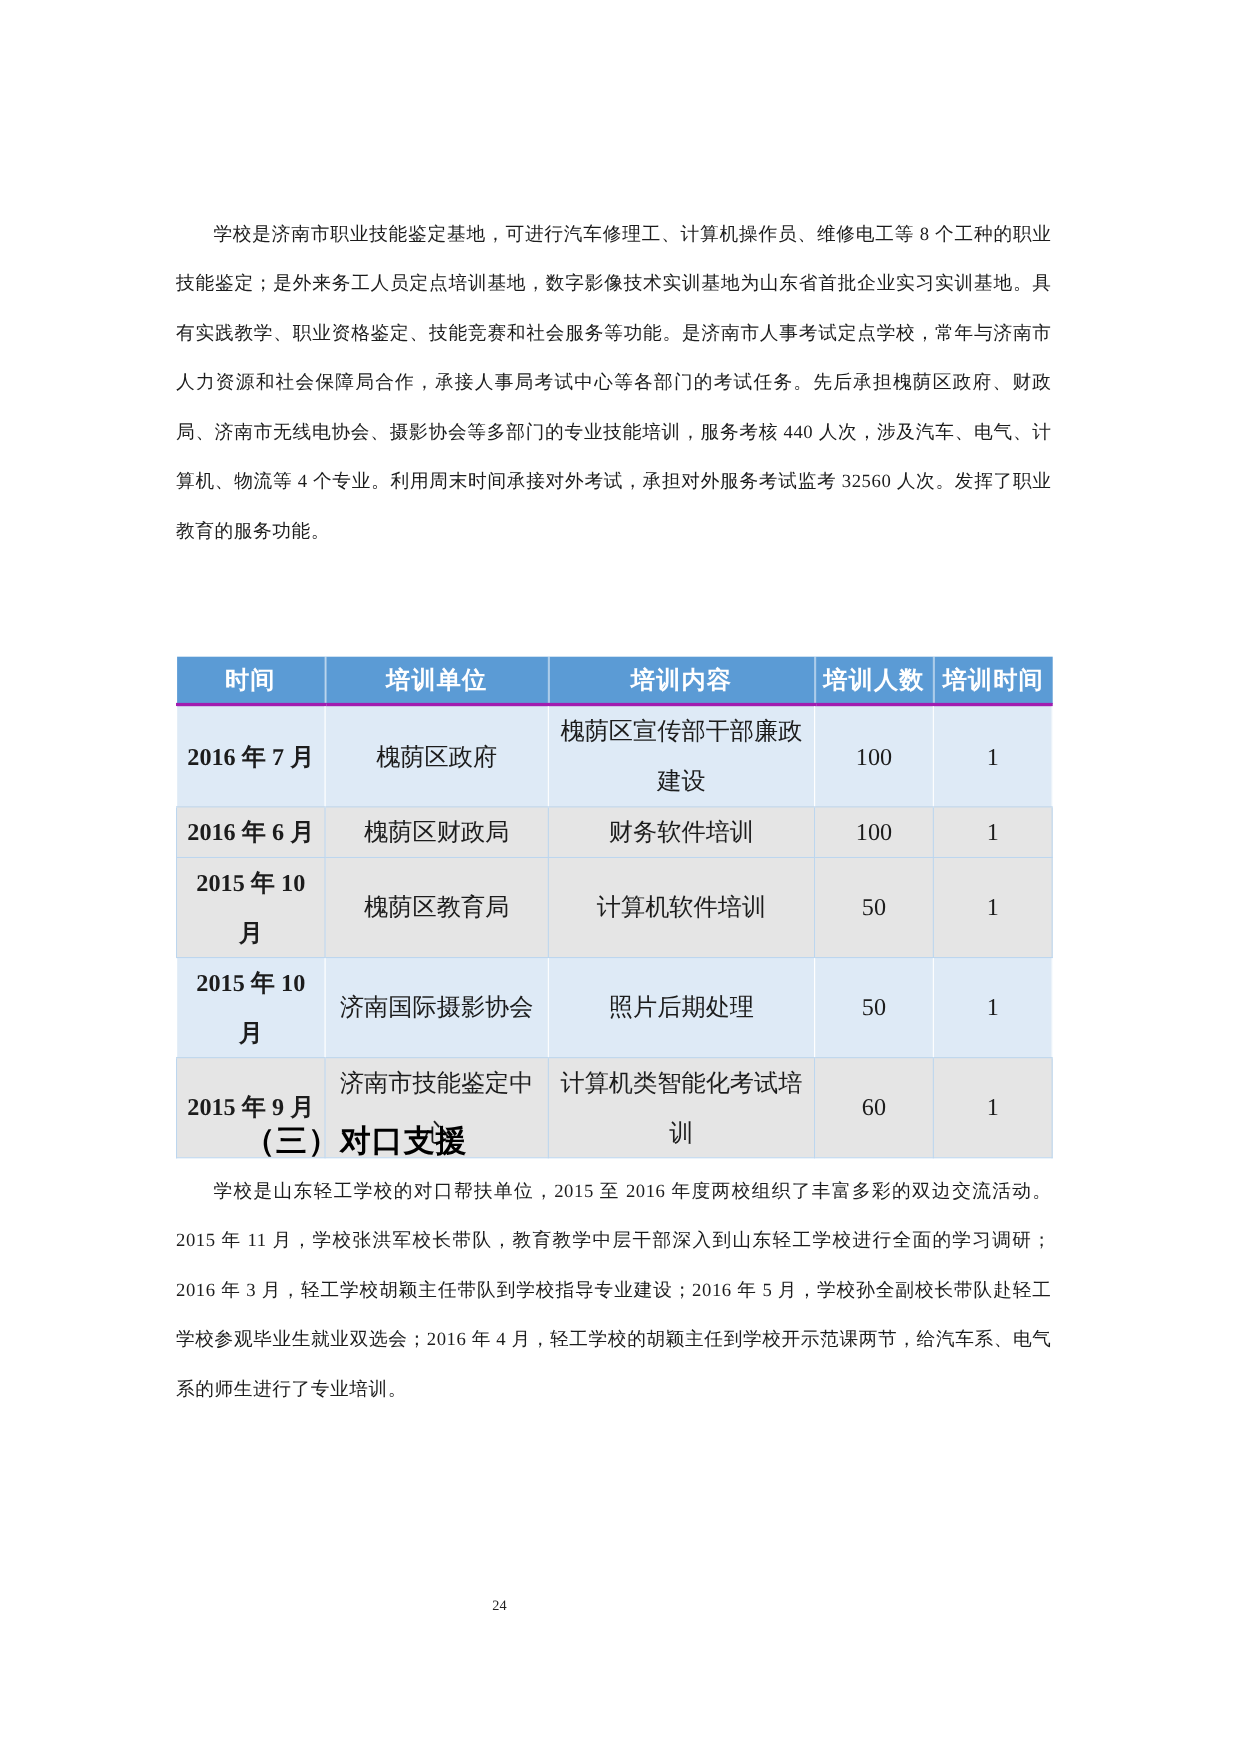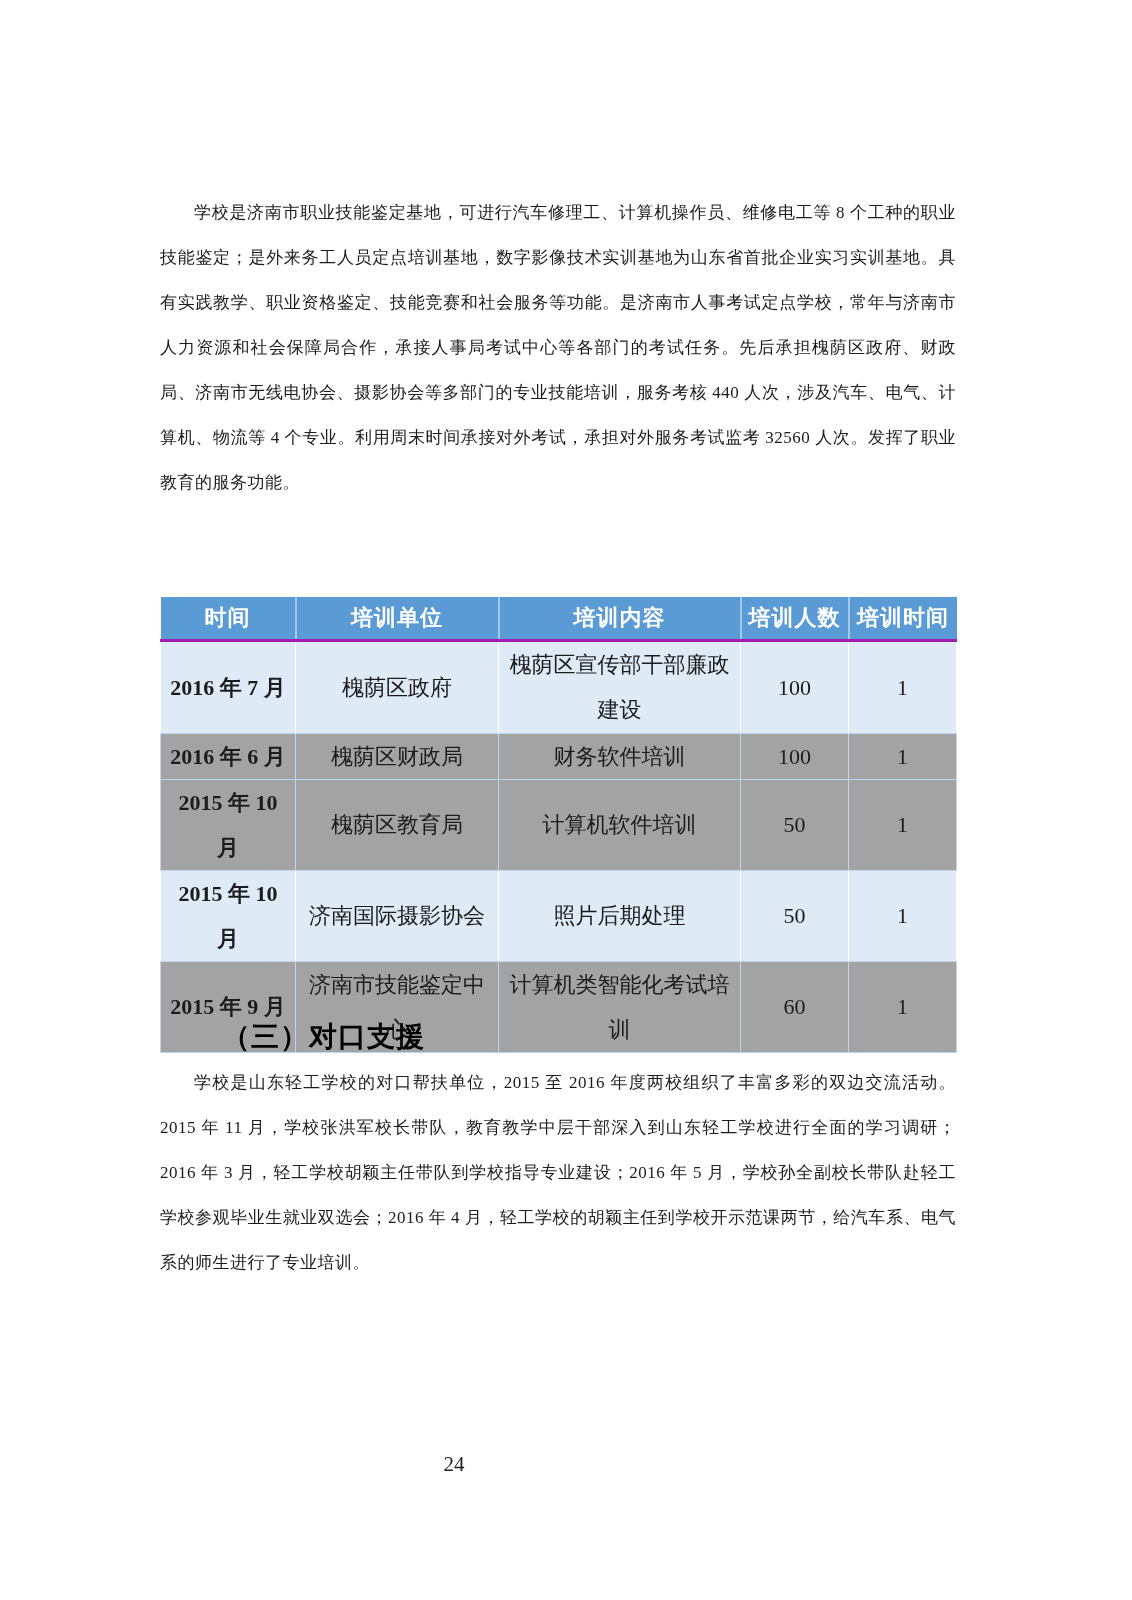--- a/index.html
+++ b/index.html
@@ -64,38 +64,38 @@
     border-left:2px solid rgba(255,255,255,0.45);
     border-bottom:3px solid #a21caf;
     letter-spacing:1px;
   }
   table.data-table th:first-child{border-left:none;}
   table.data-table td{
     height:44px;
     text-align:center;
     vertical-align:middle;
     border:1px solid var(--border-color);
-    background:#a3a3a3;
+    background:#e5e5e5;
     line-height:45px;
     padding:0 6px;
   }
   table.data-table tr.band td{
     background:var(--band-bg);
     border-color:#ffffff;
     border-bottom:1px solid var(--border-color);
     border-top:1px solid var(--border-color);
   }
   table.data-table tr.tall td{height:93px;}
   table.data-table td.col-first{font-weight:bold;}
   .page-number{
     position:absolute;
     left:0;
     width:908px;
     text-align:center;
-    font-size:21px;
+    font-size:13px;
     color:#222222;
   }
   
   .pos-h1{position:absolute;top:138px;left:160px;width:796px;}
   .pos-p1{position:absolute;top:190px;left:160px;width:796px;}
   .pos-caption{position:absolute;top:549px;left:160px;}
   .pos-table{position:absolute;top:597px;left:160px;}
   .pos-h2{position:absolute;top:1018px;left:160px;width:796px;}
   .pos-p2{position:absolute;top:1060px;left:160px;width:796px;}
   .pos-pagenum{top:1452px;}

